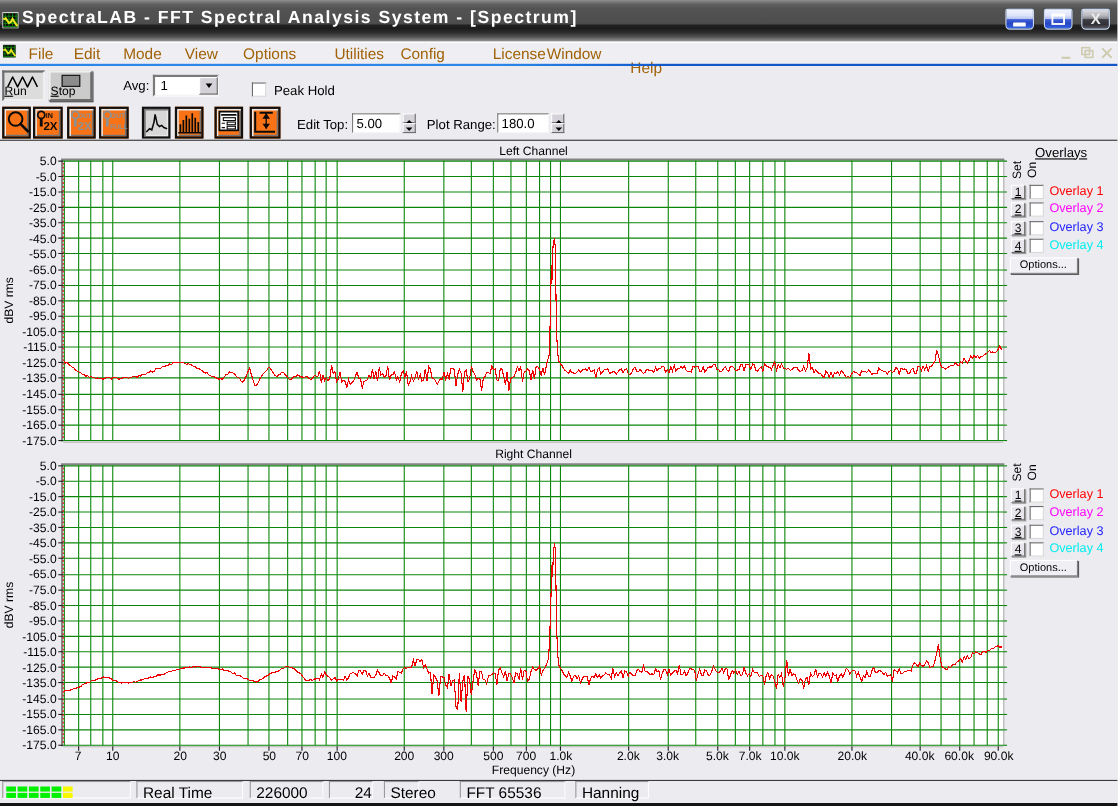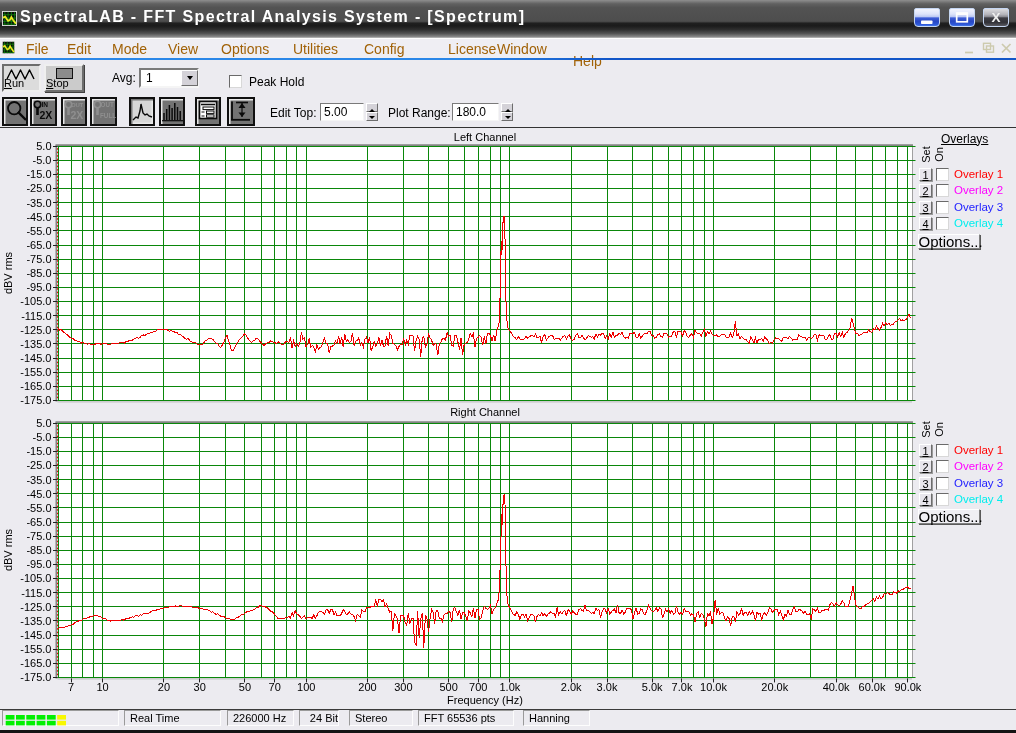--- a/index.html
+++ b/index.html
@@ -35,53 +35,53 @@
      border-top:2px solid #7a7a7a;border-left:2px solid #7a7a7a;border-right:2px solid #f5f5f5;border-bottom:2px solid #f5f5f5;}
   #combo-text{left:146px;top:71px;font-size:12px;color:#000;}
   #combo-arrow{left:181px;top:70px;width:17px;height:15.5px;background:#d4d2d8;box-sizing:border-box;
      border-top:1px solid #fff;border-left:1px solid #fff;border-right:1px solid #6d6d6d;border-bottom:1px solid #6d6d6d;}
   #combo-arrow:after{content:"";position:absolute;left:4.5px;top:5px;border:3.5px solid transparent;border-top:4.5px solid #000;}
   .checkbox{width:13px;height:13px;background:#fff;box-sizing:border-box;
      border-top:1.5px solid #6a6a6a;border-left:1.5px solid #6a6a6a;border-right:1.5px solid #d8d8d8;border-bottom:1.5px solid #d8d8d8;}
   #pk-check{left:229px;top:75px;}
   #pk-label{left:249px;top:75px;font-size:12px;color:#000;}
   
-  .tb2{top:97px;height:29px;box-sizing:border-box;border:2px solid #101010;background:#737373;
+  .tb2{top:97px;height:29px;box-sizing:border-box;border:2px solid #101010;background:#f97316;
        box-shadow:inset 1.5px 1.5px 0 #e8e8e8, inset -1.5px -1.5px 0 #757575;}
   .tb2.pressed{background:#d7d7d7;box-shadow:inset 1.5px 1.5px 0 #777, inset -1.5px -1.5px 0 #e8e8e8;}
   #sep2{left:0;top:126.7px;width:1016px;height:1.4px;background:#333;}
   
   .ovl-title{font-size:12px;color:#000;text-decoration:underline;}
   .vlab{font-size:11px;color:#000;transform:rotate(-90deg);white-space:nowrap;display:block;width:20px;text-align:center;line-height:13px;}
   .numbtn{width:13px;height:13px;background:#e8e6ec;box-sizing:border-box;font-size:11px;color:#000;
      text-align:center;line-height:12px;
      border-top:1px solid #fff;border-left:1px solid #fff;border-right:1px solid #6d6d6d;border-bottom:1px solid #6d6d6d;
      box-shadow:1px 1px 0 #9a9a9a;}
   .ovlbl{font-size:11.5px;white-space:nowrap;}
-  .optbtn{width:62px;height:15px;background:#f0eff4;box-sizing:border-box;font-size:15px;color:#000;
+  .optbtn{width:62px;height:15px;background:#f0eff4;box-sizing:border-box;font-size:10px;color:#000;
      text-align:center;line-height:14px;
      border-top:1px solid #fff;border-left:1px solid #fff;border-right:1px solid #808080;border-bottom:1px solid #808080;
      box-shadow:1px 1px 0 #5a5a5a;}
   
   .field{background:#fff;box-sizing:border-box;height:18px;
      border-top:1.5px solid #7a7a7a;border-left:1.5px solid #7a7a7a;border-right:1.5px solid #f5f5f5;border-bottom:1.5px solid #f5f5f5;
      font-size:12px;color:#000;padding:1px 0 0 3px;}
   .spin{width:12px;height:18px;}
   .spin .up,.spin .dn{position:absolute;left:0;width:12px;height:8.5px;background:#d4d2d8;box-sizing:border-box;
      border-top:1px solid #fff;border-left:1px solid #fff;border-right:1px solid #6d6d6d;border-bottom:1px solid #6d6d6d;}
   .spin .up{top:0;} .spin .dn{top:9px;}
   .spin .up:after{content:"";position:absolute;left:2.5px;top:2px;border:3px solid transparent;border-bottom:3.5px solid #000;}
   .spin .dn:after{content:"";position:absolute;left:2.5px;top:3px;border:3px solid transparent;border-top:3.5px solid #000;}
   .plbl{font-size:12px;color:#000;top:106px;}
   
   #statusbar{left:0;top:708.5px;width:1016px;height:21px;background:#ecebf0;border-top:1.5px solid #3a3a3a;}
   #statusbot{left:0;top:729.5px;width:1016px;height:3.5px;background:#141414;}
   .spanel{top:710px;height:16px;box-sizing:border-box;background:#ecebf0;
      border-top:1px solid #9a9a9a;border-left:1px solid #9a9a9a;border-right:1px solid #fdfdfd;border-bottom:1px solid #fdfdfd;
-     font-size:11px;color:#000;padding:1px 0 0 5px;}
+     font-size:14px;color:#000;padding:1px 0 0 5px;}
 </style>
 </head>
 <body>
 
 <div id="titlebar" class="abs"></div>
 <div class="abs" id="title-icon" style="left:2px;top:11px;"><svg width="15" height="15" viewBox="0 0 16 16">
 <rect x="0" y="0" width="16" height="16" fill="#e0e0e0"></rect>
 <rect x="1" y="1" width="14" height="14" fill="#0a0a0a"></rect>
 <g stroke="#0e7c0e" stroke-width="1">
 <line x1="1" y1="4" x2="15" y2="4"></line>
@@ -121,21 +121,21 @@
         <line x1="10" y1="1" x2="10" y2="15"></line>
         <line x1="13.5" y1="1" x2="13.5" y2="15"></line>
 </g>
 <polyline points="1,7 3.5,6 5,8.5 6.5,10.5 8.5,9.5 10,6.5 11.5,9 13.5,12 15,13.5" fill="none" stroke="#e8e820" stroke-width="2"></polyline>
 </svg></div>
 <span class="abs mi" style="left:26px;">File</span>
 <span class="abs mi" style="left:67px;">Edit</span>
 <span class="abs mi" style="left:112px;">Mode</span>
 <span class="abs mi" style="left:168px;">View</span>
 <span class="abs mi" style="left:221px;">Options</span>
-<span class="abs mi" style="left:293px;text-align:right;">Utilities</span>
+<span class="abs mi" style="left:304px;text-align:right;">Utilities</span>
 <span class="abs mi" style="left:364px;">Config</span>
 <span class="abs mi" style="left:448px;">License</span>
 <span class="abs mi" style="left:497px;">Window</span>
 <span class="abs mi" style="left:573px;margin-top:12px;">Help</span>
 <svg class="abs" style="left:962px;top:40px" width="54" height="17">
   <g stroke="#cdcaae" stroke-width="1.7" fill="none">
     <line x1="3" y1="12.5" x2="11" y2="12.5"></line>
     <rect x="24.5" y="6" width="7" height="6.2" stroke-width="1.4"></rect>
     <rect x="21.5" y="3.3" width="7" height="6.2" stroke-width="1.4"></rect>
     <line x1="40" y1="4" x2="48.5" y2="12.5"></line>
@@ -600,16 +600,16 @@
       <rect x="12.0" y="6.8" width="8.8" height="4.6" fill="#00f000"></rect>
       <rect x="22.3" y="6.8" width="8.8" height="4.6" fill="#00f000"></rect>
       <rect x="32.6" y="6.8" width="8.8" height="4.6" fill="#00f000"></rect>
       <rect x="42.9" y="6.8" width="8.8" height="4.6" fill="#00f000"></rect>
       <rect x="53.2" y="6.8" width="8.8" height="4.6" fill="#f8f800"></rect>
   </svg>
 </div>
 <div class="abs spanel" style="left:124px;width:97px;">Real Time</div>
 <div class="abs spanel" style="left:227px;width:67px;">226000 Hz</div>
 <div class="abs spanel" style="left:299px;width:40px;text-align:right;">24 Bit</div>
-<div class="abs spanel" style="left:349px;width:64px;">Stereo</div>
+<div class="abs spanel" style="left:349px;width:32px;">Stereo</div>
 <div class="abs spanel" style="left:418px;width:96px;">FFT 65536 pts</div>
 <div class="abs spanel" style="left:523px;width:67px;">Hanning</div>
 <div id="statusbot" class="abs"></div>
 
 </body></html>

